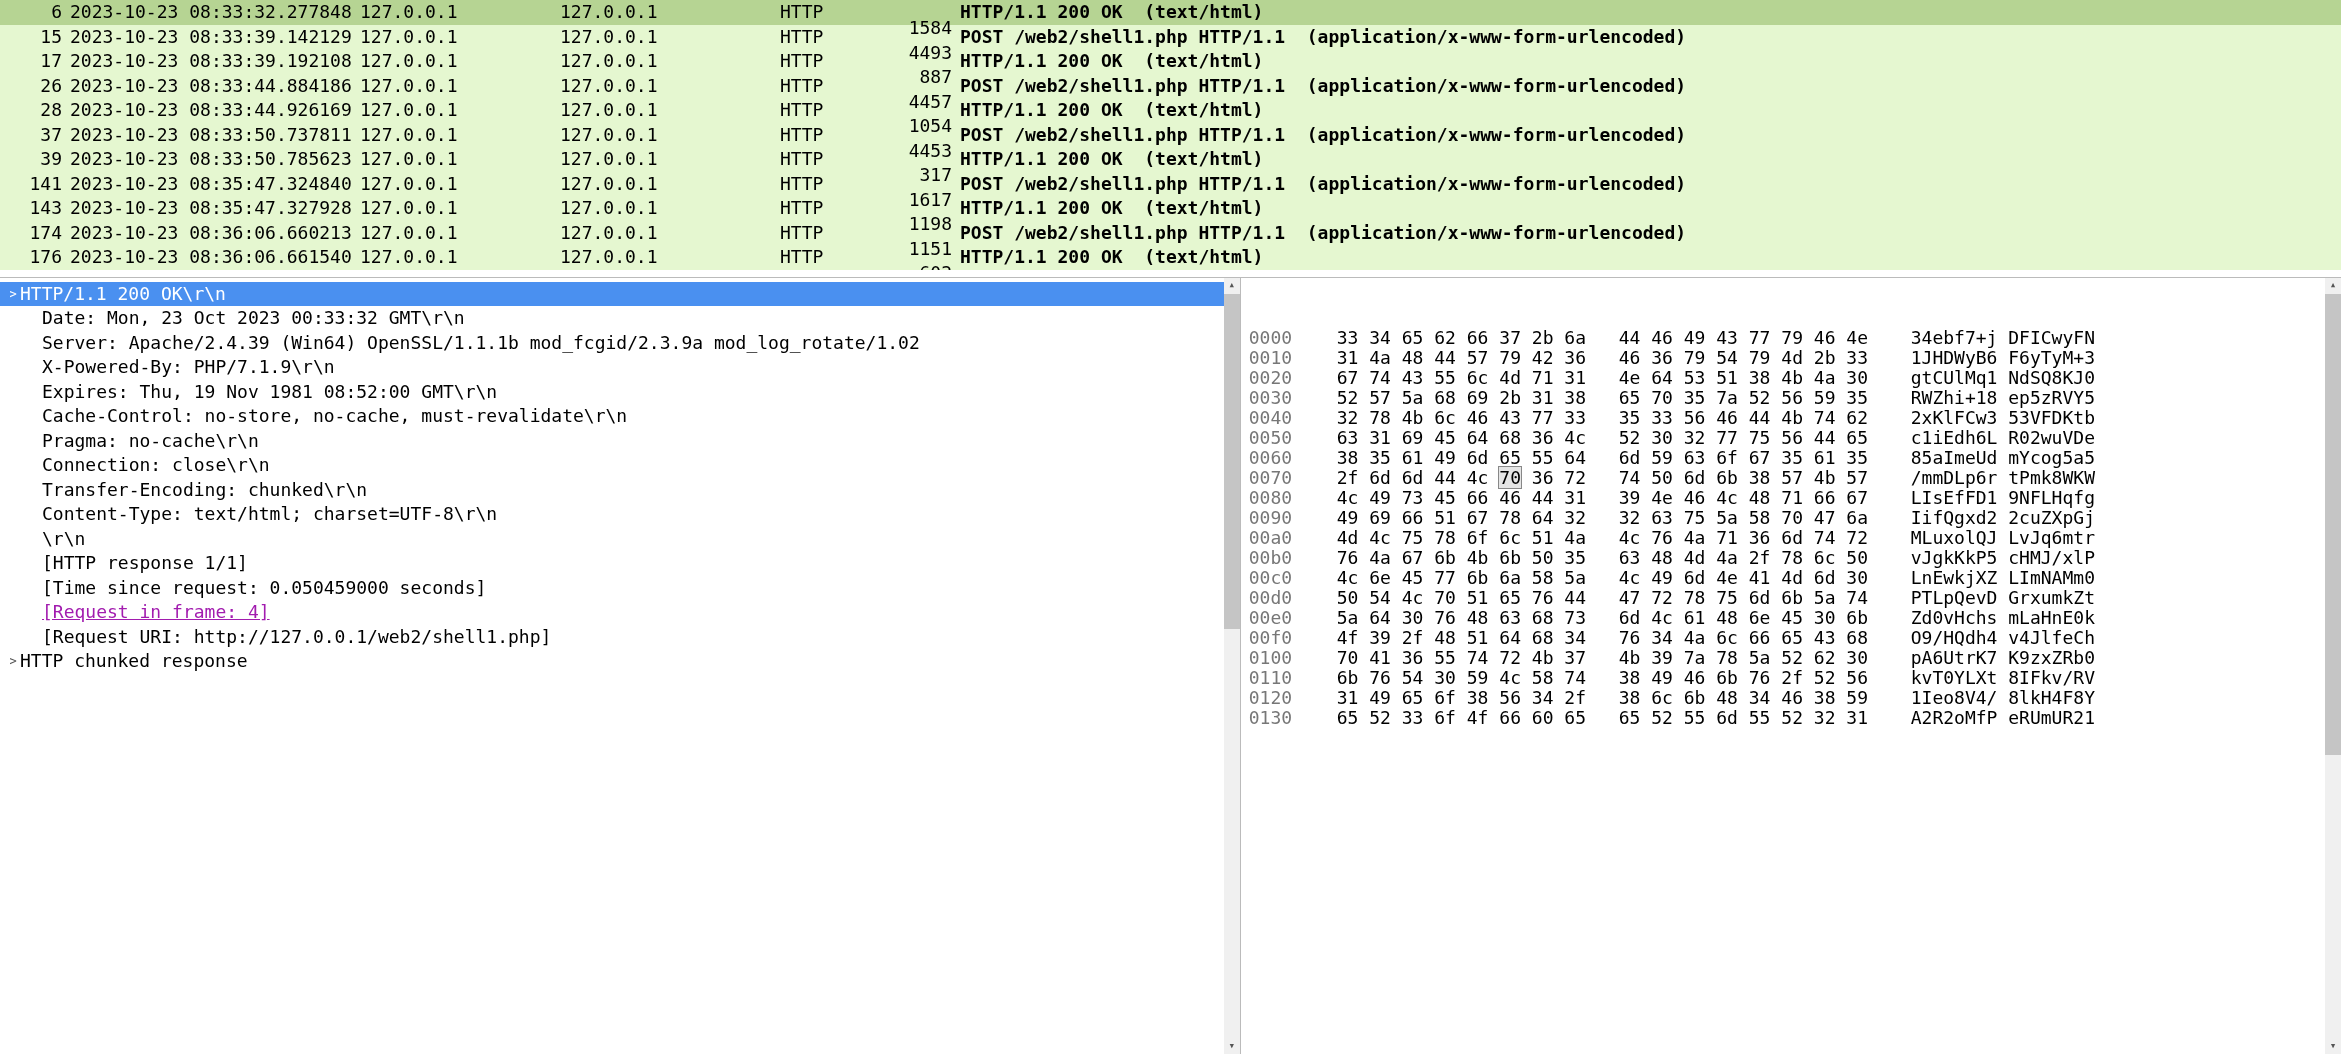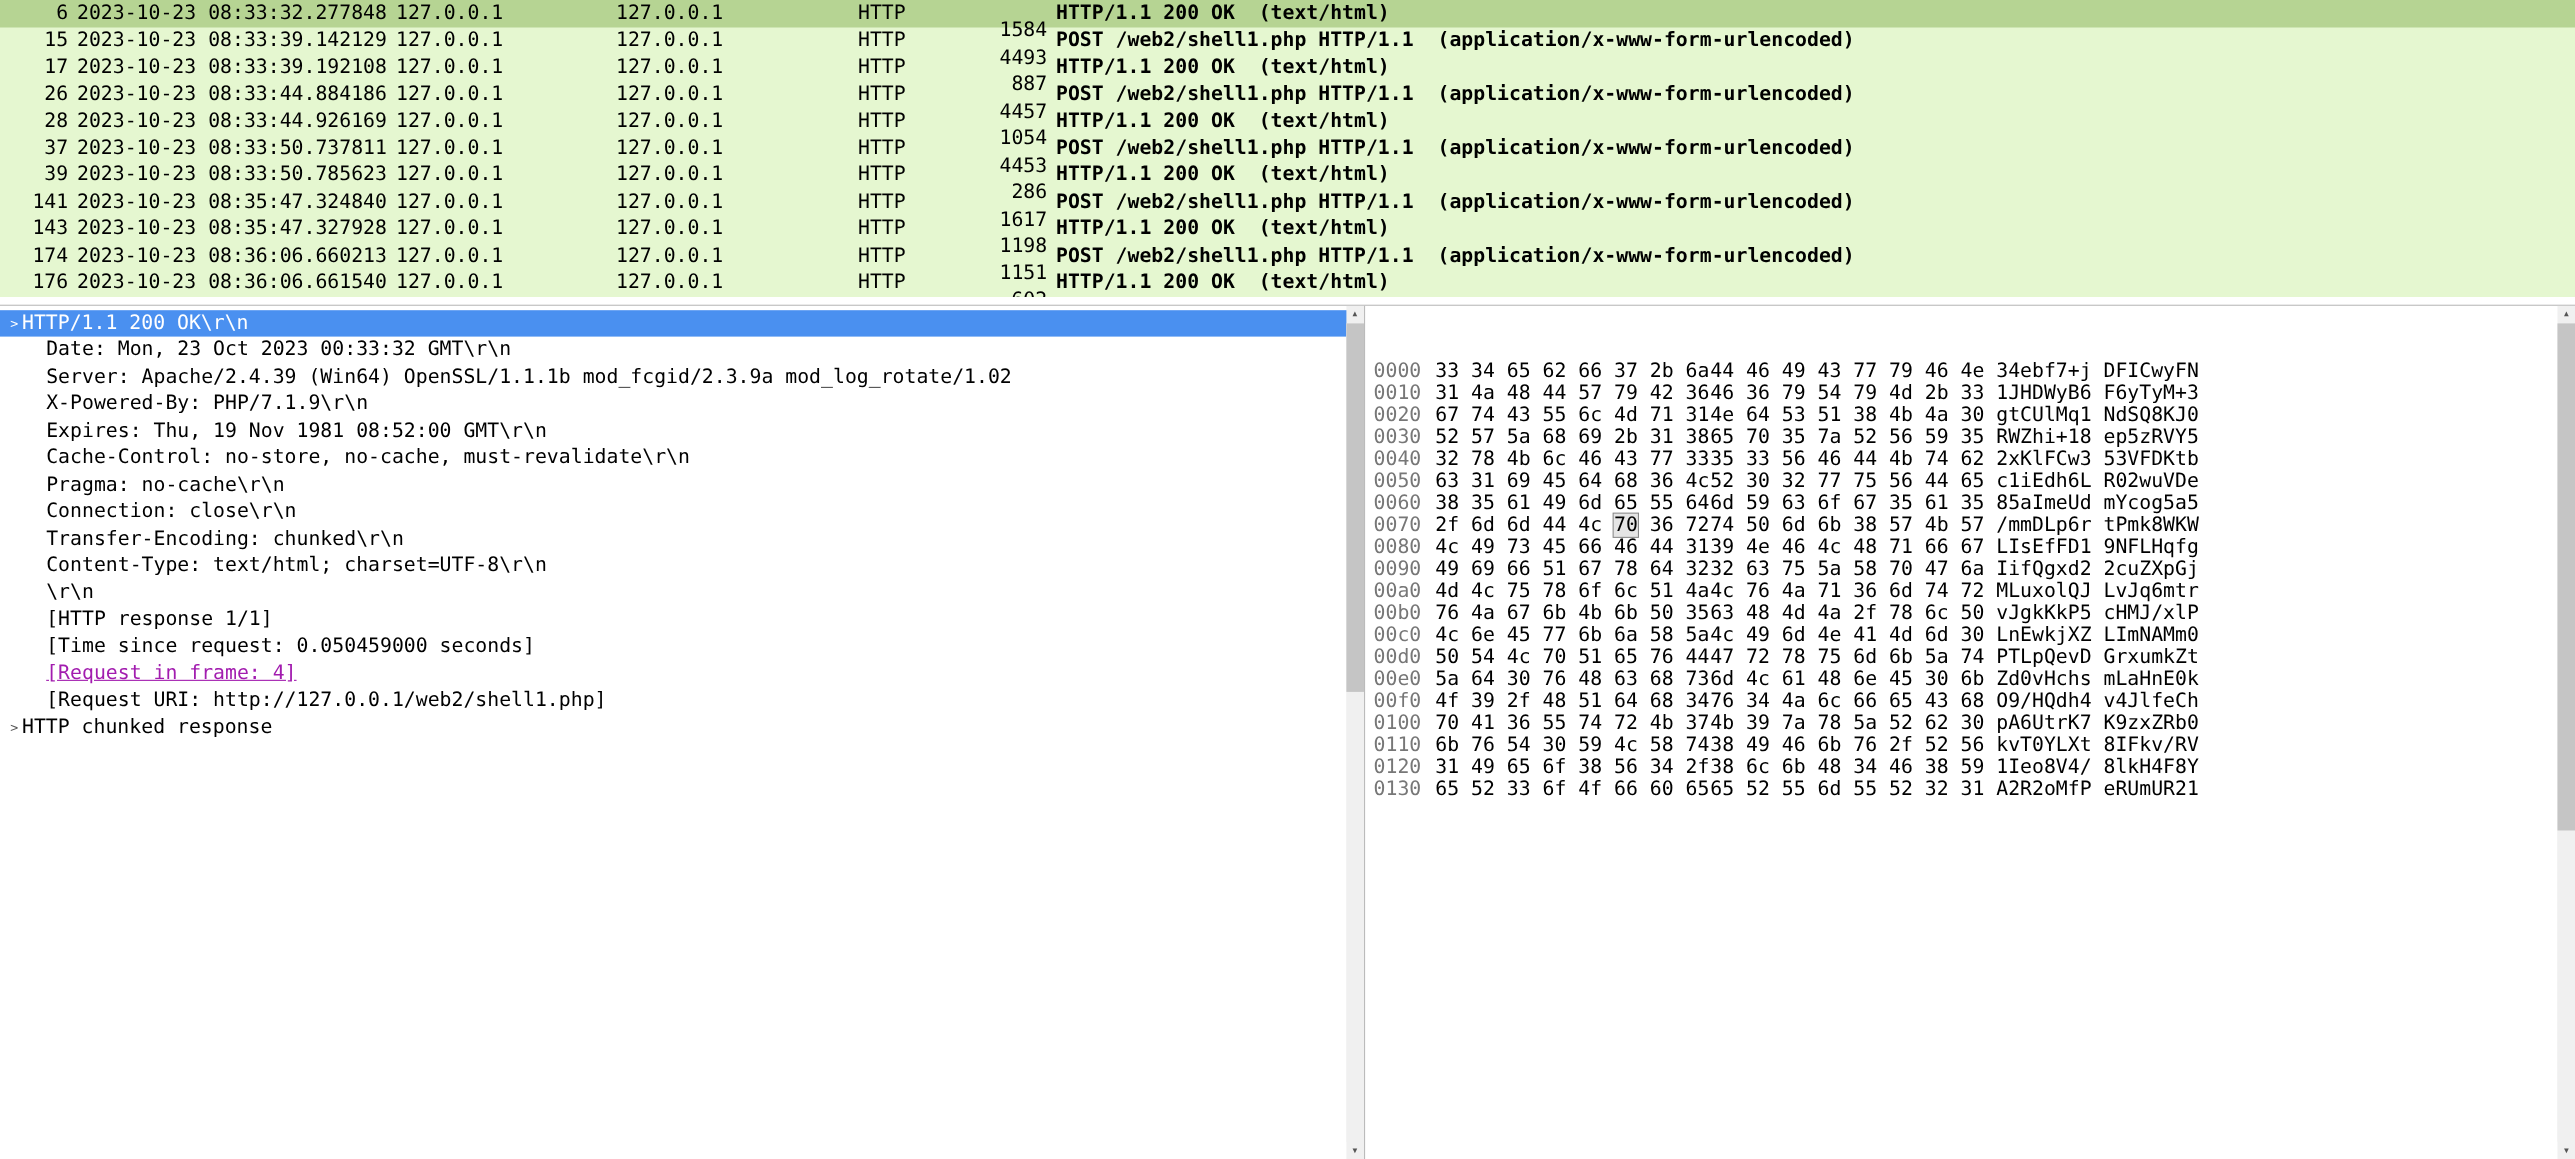--- a/index.html
+++ b/index.html
@@ -94,40 +94,41 @@
   }
   .hex-scrollbar {
     position: absolute; top:0; right:0; width:16px; height:100%;
     background: #f0f0f0;
     display: flex; flex-direction: column;
   }
   .hexline {
     display: flex;
     height: 20px;
     align-items: center;
+    gap: 32px;
   }
   .hx-off   { width: 56px; color: #777; }
   .hx-b1    { width: 250px; }
   .hx-b2    { width: 260px; }
   .hx-asc   { width: 200px; }
   .hex .sel { background: #e5e5e5; outline: 1px solid #888; }
 </style>
 </head>
 <body>
 
 <div class="root">
 
   <div class="packet-list" id="packet-list">
       <div class="row selected"><div class="c-no">6</div><div class="c-time">2023-10-23 08:33:32.277848</div><div class="c-src">127.0.0.1</div><div class="c-dst">127.0.0.1</div><div class="c-prot">HTTP</div><div class="c-len">1584</div><div class="c-info">HTTP/1.1 200 OK  (text/html)</div></div>
       <div class="row"><div class="c-no">15</div><div class="c-time">2023-10-23 08:33:39.142129</div><div class="c-src">127.0.0.1</div><div class="c-dst">127.0.0.1</div><div class="c-prot">HTTP</div><div class="c-len">4493</div><div class="c-info">POST /web2/shell1.php HTTP/1.1  (application/x-www-form-urlencoded)</div></div>
       <div class="row"><div class="c-no">17</div><div class="c-time">2023-10-23 08:33:39.192108</div><div class="c-src">127.0.0.1</div><div class="c-dst">127.0.0.1</div><div class="c-prot">HTTP</div><div class="c-len">887</div><div class="c-info">HTTP/1.1 200 OK  (text/html)</div></div>
       <div class="row"><div class="c-no">26</div><div class="c-time">2023-10-23 08:33:44.884186</div><div class="c-src">127.0.0.1</div><div class="c-dst">127.0.0.1</div><div class="c-prot">HTTP</div><div class="c-len">4457</div><div class="c-info">POST /web2/shell1.php HTTP/1.1  (application/x-www-form-urlencoded)</div></div>
       <div class="row"><div class="c-no">28</div><div class="c-time">2023-10-23 08:33:44.926169</div><div class="c-src">127.0.0.1</div><div class="c-dst">127.0.0.1</div><div class="c-prot">HTTP</div><div class="c-len">1054</div><div class="c-info">HTTP/1.1 200 OK  (text/html)</div></div>
       <div class="row"><div class="c-no">37</div><div class="c-time">2023-10-23 08:33:50.737811</div><div class="c-src">127.0.0.1</div><div class="c-dst">127.0.0.1</div><div class="c-prot">HTTP</div><div class="c-len">4453</div><div class="c-info">POST /web2/shell1.php HTTP/1.1  (application/x-www-form-urlencoded)</div></div>
-      <div class="row"><div class="c-no">39</div><div class="c-time">2023-10-23 08:33:50.785623</div><div class="c-src">127.0.0.1</div><div class="c-dst">127.0.0.1</div><div class="c-prot">HTTP</div><div class="c-len">286</div><div class="c-info">HTTP/1.1 200 OK  (text/html)</div></div>
+      <div class="row"><div class="c-no">39</div><div class="c-time">2023-10-23 08:33:50.785623</div><div class="c-src">127.0.0.1</div><div class="c-dst">127.0.0.1</div><div class="c-prot">HTTP</div><div class="c-len">317</div><div class="c-info">HTTP/1.1 200 OK  (text/html)</div></div>
       <div class="row"><div class="c-no">141</div><div class="c-time">2023-10-23 08:35:47.324840</div><div class="c-src">127.0.0.1</div><div class="c-dst">127.0.0.1</div><div class="c-prot">HTTP</div><div class="c-len">1617</div><div class="c-info">POST /web2/shell1.php HTTP/1.1  (application/x-www-form-urlencoded)</div></div>
       <div class="row"><div class="c-no">143</div><div class="c-time">2023-10-23 08:35:47.327928</div><div class="c-src">127.0.0.1</div><div class="c-dst">127.0.0.1</div><div class="c-prot">HTTP</div><div class="c-len">1198</div><div class="c-info">HTTP/1.1 200 OK  (text/html)</div></div>
       <div class="row"><div class="c-no">174</div><div class="c-time">2023-10-23 08:36:06.660213</div><div class="c-src">127.0.0.1</div><div class="c-dst">127.0.0.1</div><div class="c-prot">HTTP</div><div class="c-len">1151</div><div class="c-info">POST /web2/shell1.php HTTP/1.1  (application/x-www-form-urlencoded)</div></div>
       <div class="row"><div class="c-no">176</div><div class="c-time">2023-10-23 08:36:06.661540</div><div class="c-src">127.0.0.1</div><div class="c-dst">127.0.0.1</div><div class="c-prot">HTTP</div><div class="c-len">602</div><div class="c-info">HTTP/1.1 200 OK  (text/html)</div></div>
     </div>
 
   <div class="divider"></div>
 
   <div class="bottom">
     <div class="details">

